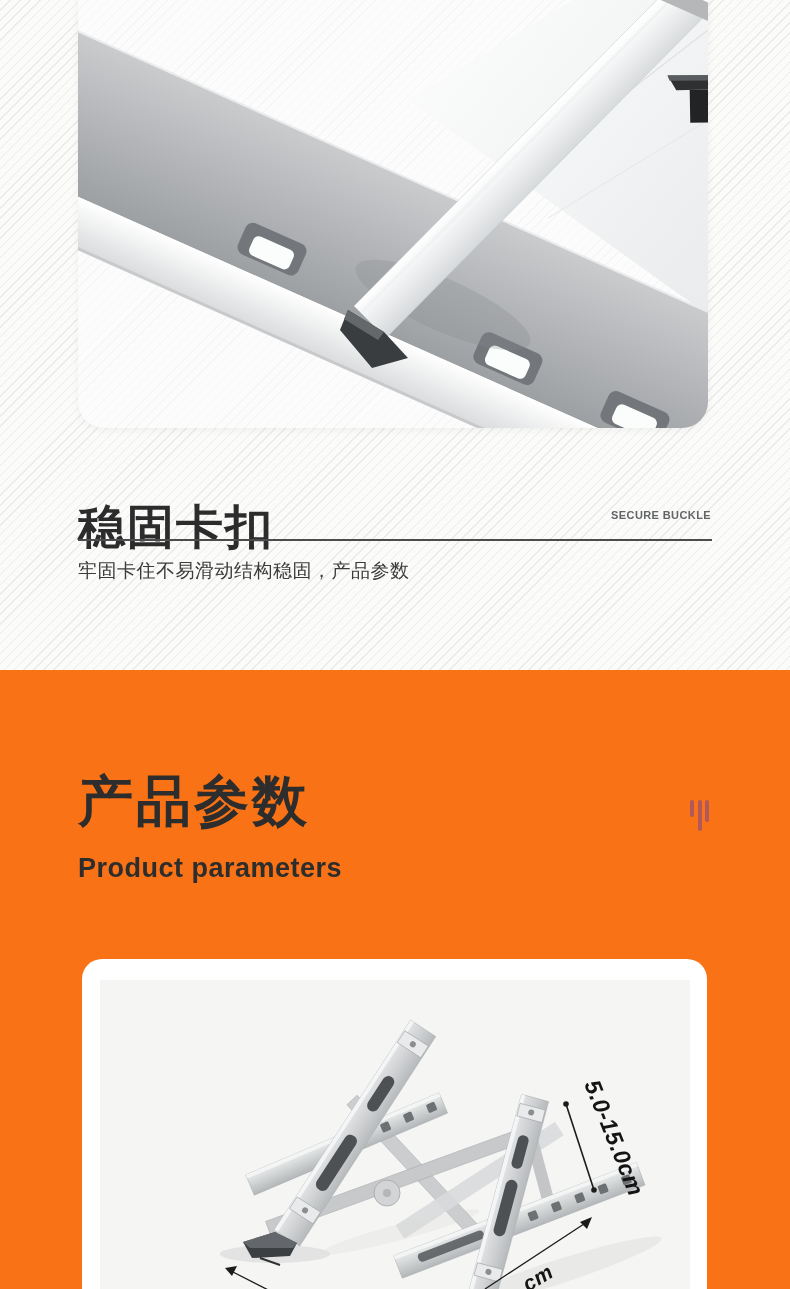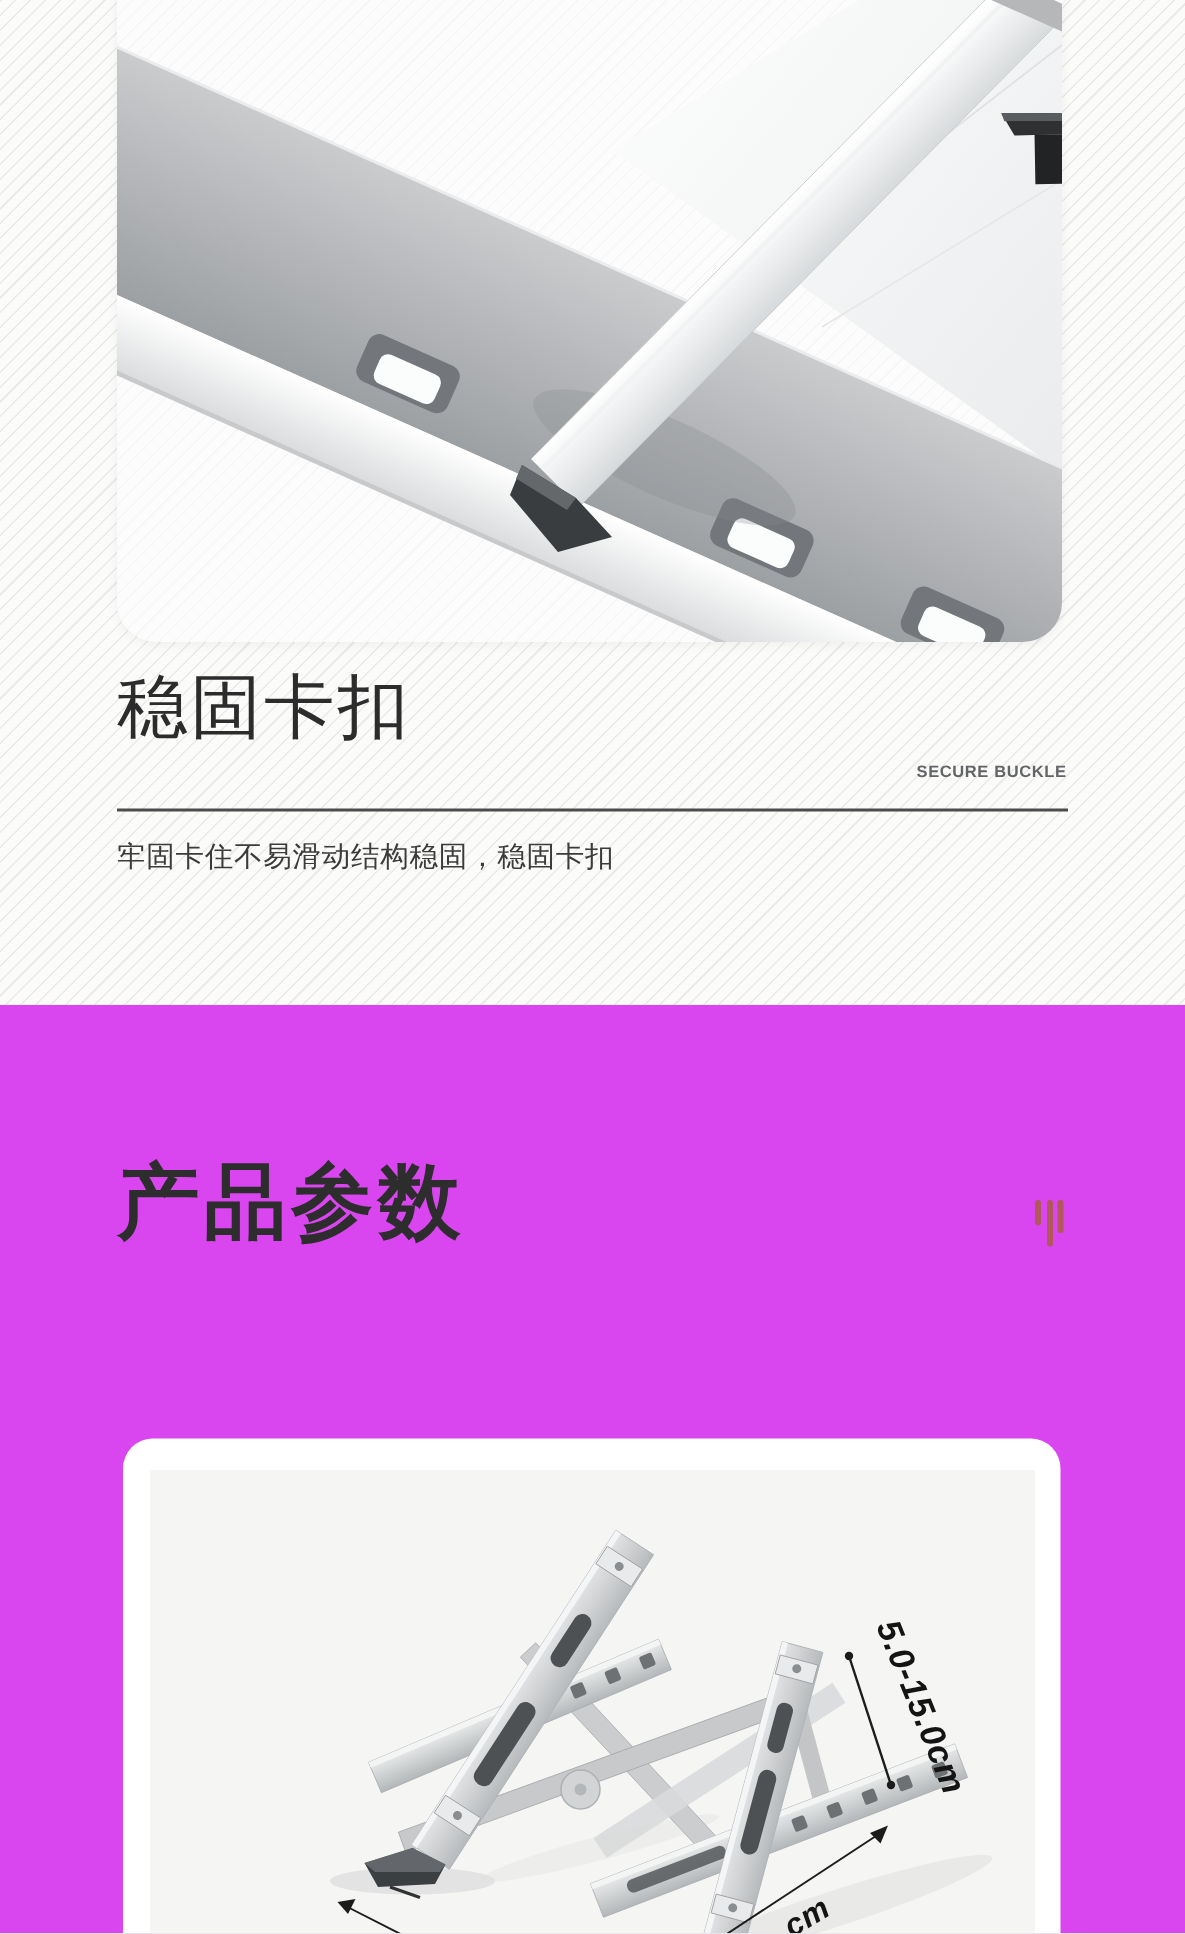--- a/index.html
+++ b/index.html
@@ -19,38 +19,38 @@
   .hero-card{
     position:absolute;left:78px;top:-30px;width:630px;height:458px;
     border-radius:26px;overflow:hidden;background:#fcfcfc;
     background-image:repeating-linear-gradient(135deg,
       rgba(60,60,60,0.03) 0px, rgba(60,60,60,0.03) 1px,
       transparent 1px, transparent 7px);
     box-shadow:0 2px 8px rgba(0,0,0,0.05);
   }
   .hero-card svg{position:absolute;left:0;top:0;}
   .title-cn{
-    position:absolute;left:78px;top:440px;margin:0;
-    font-size:47px;font-weight:400;color:#2c2c2c;letter-spacing:2px;
+    position:absolute;left:78px;top:496px;margin:0;
+    font-size:47px;font-weight:700;color:#2c2c2c;letter-spacing:2px;
   }
   .title-en{
     position:absolute;right:79px;top:509px;
     font-size:11px;font-weight:700;color:#626466;letter-spacing:0.4px;
   }
   .rule{
     position:absolute;left:78px;top:539px;width:634px;height:2px;background:#4c4c4c;
   }
   .desc{
     position:absolute;left:78px;top:558px;margin:0;
     font-size:19px;font-weight:500;color:#3b3b3b;letter-spacing:0.5px;
   }
   
   .sec2{
     position:absolute;left:0;top:670px;width:790px;height:619px;
-    background:#d946ef;
+    background:#f97316;
   }
   .title2-cn{
     position:absolute;left:78px;top:95px;margin:0;
     font-size:55px;font-weight:800;color:#2d2d2d;letter-spacing:3px;
   }
   .accent-bars{
     position:absolute;left:690px;top:130px;display:flex;align-items:flex-start;
   }
   .accent-bars i{
     display:block;width:4px;border-radius:2px;background:#b0585c;margin-right:3.5px;
@@ -152,33 +152,34 @@
         <g transform="translate(578,6) rotate(24)">
           <rect x="0" y="-36" width="112" height="56" fill="#b5b7b9"></rect>
           <rect x="18" y="-22" width="54" height="25" rx="11" fill="#fafbfb"></rect>
         </g>
       </svg>
     </div>
 
     <h1 class="title-cn">稳固卡扣</h1>
     <span class="title-en">SECURE BUCKLE</span>
     <div class="rule"></div>
-    <p class="desc">牢固卡住不易滑动结构稳固，稳固卡扣</p>
+    <p class="desc">牢固卡住不易滑动结构稳固，产品参数</p>
   </section>
 
   <section class="sec2">
 
     <h2 class="title2-cn">产品参数</h2>
 
     <span class="accent-bars">
       <i class="b1"></i>
         <i class="b2"></i>
         <i class="b3"></i>
     </span>
 
+    <h3 class="title2-en">Product parameters</h3>
 
     <div class="param-card">
       <div class="photo">
         <svg width="590" height="320" viewBox="0 0 590 320">
           <defs>
             <linearGradient id="gArm" x1="0" y1="0" x2="0" y2="1">
               <stop offset="0" stop-color="#e4e6e7"></stop>
                 <stop offset="0.5" stop-color="#cfd1d3"></stop>
                 <stop offset="1" stop-color="#b7babc"></stop>
             </linearGradient>

